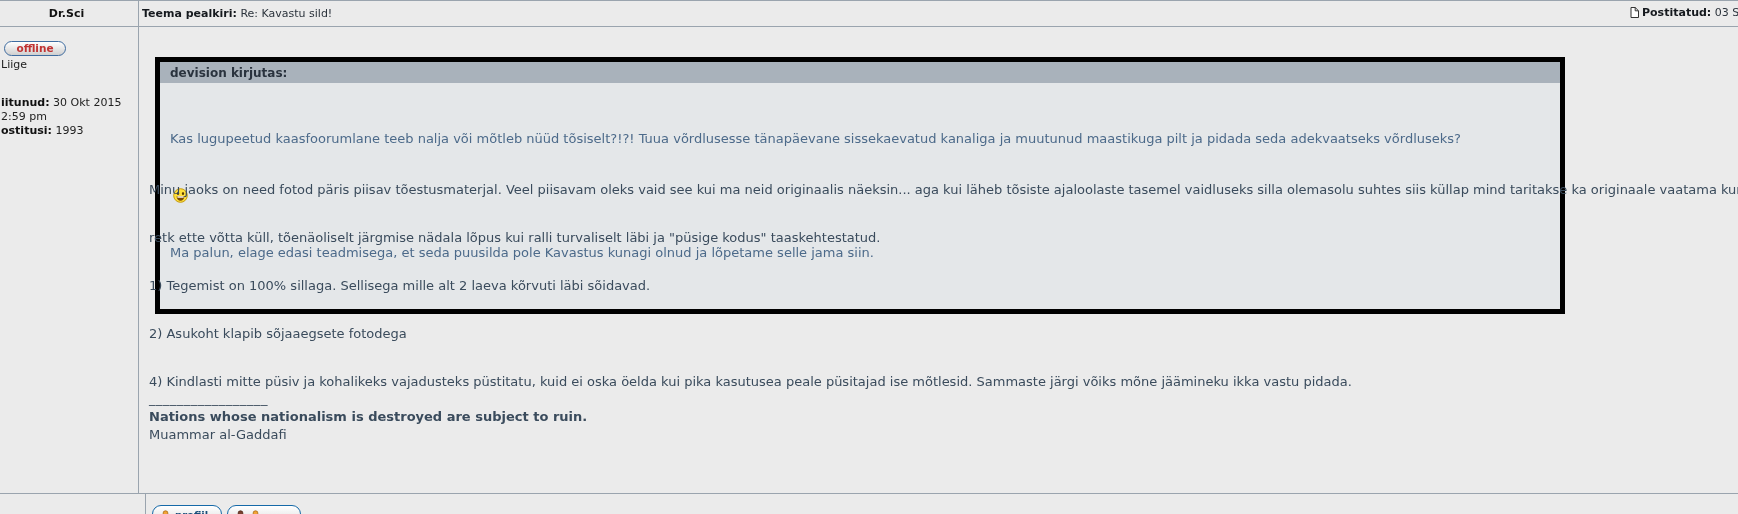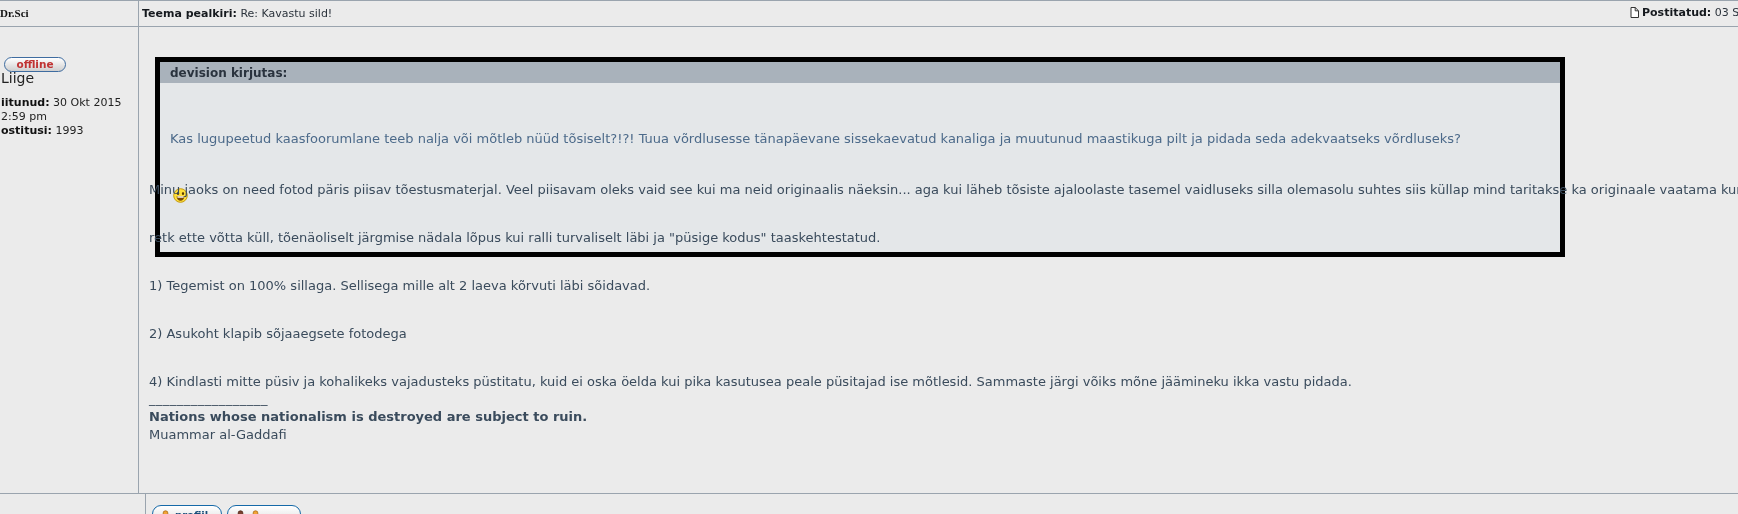--- a/index.html
+++ b/index.html
@@ -6,40 +6,40 @@
   body {
     width:1738px; height:514px; overflow:hidden; position:relative;
     background:#ebebeb;
     font-family:"DejaVu Sans","Liberation Sans",sans-serif;
   }
   .abs { position:absolute; }
 
   
   .hdr-top    { left:0; top:0; width:1738px; height:1px; background:#9aa4ae; }
   .hdr-bottom { left:0; top:26px; width:1738px; height:1px; background:#9aa4ae; }
-  .author     { left:0; top:7px; width:133px; font-size:11px; font-weight:bold; color:#111;font-family:Liberation Serif, serif; }
+  .author     { left:0; top:7px; width:133px; text-align:center; font-size:11px; font-weight:bold; color:#111; }
   .topic      { left:142px; top:7px; font-size:11px; color:#2b333c; white-space:nowrap; }
   .topic b    { color:#15191e; }
   .posted     { left:1630px; top:6px; font-size:11px; color:#2b333c; white-space:nowrap; }
   .posted b   { color:#15191e; }
   .posted svg { vertical-align:-2px; margin-right:3px; }
 
   
   .vdiv        { left:138px; top:0; width:1px; height:494px; background:#9aa4ae; }
   .vdiv-bottom { left:145px; top:494px; width:1px; height:20px; background:#9aa4ae; }
 
   
   .offline-btn {
     left:4px; top:41px; width:62px; height:15px; box-sizing:border-box;
     border:1px solid #3e6ca0; border-radius:8px;
     background:linear-gradient(#ffffff,#cfcfcf);
     font-size:10.5px; font-weight:bold; color:#c03333;
-    text-align:center; line-height:13px; cursor:pointer;margin-top:16px;
+    text-align:center; line-height:13px; cursor:pointer;
   }
-  .rank { left:1px; top:70px; font-size:14px; color:#222; }
+  .rank { left:1px; top:58px; font-size:11px; color:#222; }
   .meta { left:1px; top:96px; font-size:11px; line-height:14px; color:#222; white-space:nowrap; }
   .meta b { color:#111; }
 
   
   .quote-box { left:155px; top:57px; width:1410px; border:5px solid #000000; box-sizing:border-box; }
   .q-hdr  { background:#a9b2bb; padding:4px 10px 3px; font-size:12px; font-weight:bold; color:#2a333e; }
   .q-body { background:#e4e7e9; padding:8px 10px 9px; font-size:13px; line-height:19px;
             color:#4c6a8a; white-space:pre; overflow:hidden; }
   .smiley { vertical-align:-3px; margin-left:3px; }
 
@@ -97,20 +97,21 @@
   <div class="q-hdr">devision kirjutas:</div>
   <div class="q-body">
     <div class="qln">Kas lugupeetud kaasfoorumlane teeb nalja või mõtleb nüüd tõsiselt?!?! Tuua võrdlusesse tänapäevane sissekaevatud kanaliga ja muutunud maastikuga pilt ja pidada seda adekvaatseks võrdluseks?</div>
     <div class="qln"><svg class="smiley" width="15" height="15" viewBox="0 0 15 15">
           <circle cx="7.5" cy="7.5" r="6.8" fill="#ffdf3a" stroke="#c49a0c" stroke-width="1"></circle>
           <ellipse cx="5" cy="5.6" rx="1.1" ry="1.5" fill="#5a3a00"></ellipse>
           <ellipse cx="10" cy="5.6" rx="1.1" ry="1.5" fill="#5a3a00"></ellipse>
           <path d="M3.6 8.3 a3.9 4.4 0 0 0 7.8 0 Z" fill="#7a4a00"></path>
           <rect x="4.4" y="8.3" width="6.2" height="1.4" fill="#ffffff"></rect>
         </svg></div>
+    <div class="qln">Ma palun, elage edasi teadmisega, et seda puusilda pole Kavastus kunagi olnud ja lõpetame selle jama siin.</div>
   </div>
 </div>
 
 <div class="abs post">
   <div class="ln">Minu jaoks on need fotod päris piisav tõestusmaterjal. Veel piisavam oleks vaid see kui ma neid originaalis näeksin... aga kui läheb tõsiste ajaloolaste tasemel vaidluseks silla olemasolu suhtes siis küllap mind taritakse ka originaale vaatama kunagi. Ja plaan vastavass</div>
   <div class="ln">retk ette võtta küll, tõenäoliselt järgmise nädala lõpus kui ralli turvaliselt läbi ja "püsige kodus" taaskehtestatud.</div>
   <div class="ln">1) Tegemist on 100% sillaga. Sellisega mille alt 2 laeva kõrvuti läbi sõidavad.</div>
   <div class="ln">2) Asukoht klapib sõjaaegsete fotodega</div>
   <div class="ln">4) Kindlasti mitte püsiv ja kohalikeks vajadusteks püstitatu, kuid ei oska öelda kui pika kasutusea peale püsitajad ise mõtlesid. Sammaste järgi võiks mõne jäämineku ikka vastu pidada.</div>
   

